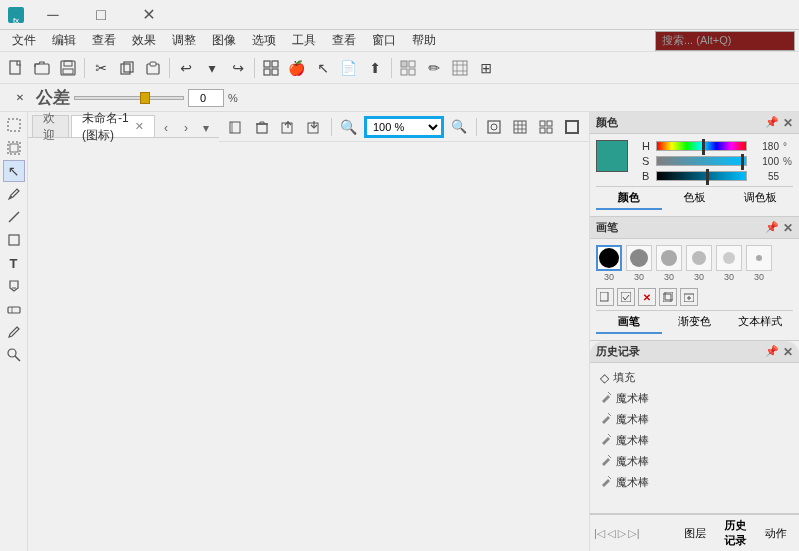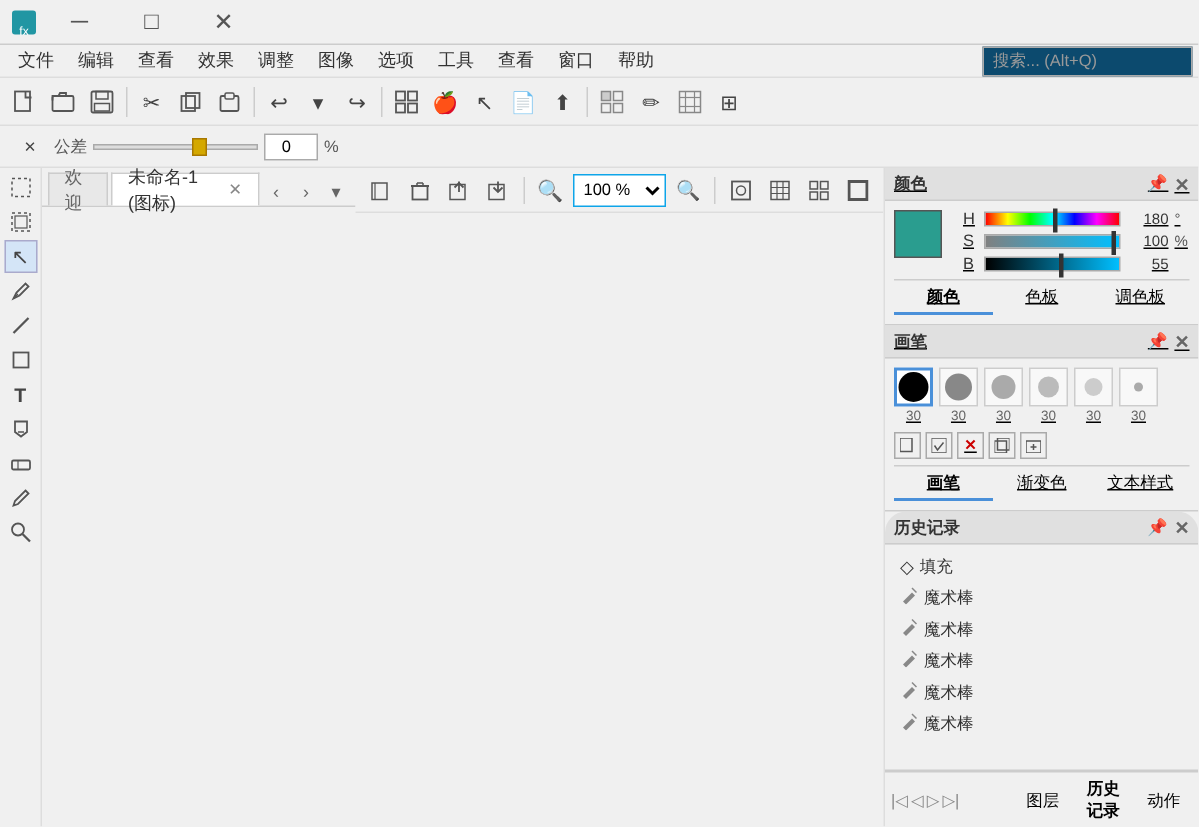--- a/index.html
+++ b/index.html
@@ -8,30 +8,30 @@
     
     .titlebar { background: #f0f0f0; height: 30px; display: flex; align-items: center; padding: 0 8px; border-bottom: 1px solid #ccc; }
     .titlebar-icon { width: 16px; height: 16px; margin-right: 6px; background: #2196a3; border-radius: 2px; display: flex; align-items: center; justify-content: center; color: white; font-size: 9px; font-weight: bold; }
     .titlebar-title { flex: 1; font-size: 12px; color: #333; }
     .titlebar-controls { display: flex; gap: 2px; }
     .titlebar-btn { width: 46px; height: 30px; display: flex; align-items: center; justify-content: center; cursor: pointer; font-size: 16px; color: #555; }
 
     
     .menubar { background: #f0f0f0; height: 22px; display: flex; align-items: center; padding: 0 4px; border-bottom: 1px solid #ddd; }
     .menu-item { padding: 2px 8px; font-size: 12px; color: #333; cursor: pointer; height: 22px; display: flex; align-items: center; }
-    .search-box { margin-left: auto; background: #0c4a6e; border: 1px solid #aaa; padding: 1px 6px; font-size: 11px; color: #999; width: 140px; height: 20px; display: flex; align-items: center; cursor: text; }
+    .search-box { margin-left: auto; background: #7f1d1d; border: 1px solid #aaa; padding: 1px 6px; font-size: 11px; color: #999; width: 140px; height: 20px; display: flex; align-items: center; cursor: text; }
 
     
     .toolbar { background: #f0f0f0; height: 32px; display: flex; align-items: center; padding: 0 4px; border-bottom: 1px solid #ddd; gap: 2px; }
     .toolbar-btn { width: 24px; height: 24px; display: flex; align-items: center; justify-content: center; cursor: pointer; border: 1px solid transparent; font-size: 14px; color: #444; }
     .toolbar-sep { width: 1px; height: 20px; background: #ccc; margin: 0 2px; }
 
     
     .toolbar2 { background: #f0f0f0; height: 28px; display: flex; align-items: center; padding: 0 8px; border-bottom: 1px solid #ddd; gap: 4px; }
-    .toolbar2-label { font-size: 11px; color: #555; }
+    .toolbar2-label { font-size: 17px; color: #555; font-weight: bold; }
     .slider-track { width: 100px; height: 4px; background: #ddd; border: 1px solid #aaa; position: relative; cursor: pointer; }
     .slider-thumb { position: absolute; left: 60%; top: -5px; width: 10px; height: 12px; background: #d4a800; border: 1px solid #a87800; cursor: pointer; }
     .number-input { width: 36px; height: 18px; border: 1px solid #aaa; text-align: right; font-size: 11px; padding: 0 2px; background: white; }
     .percent-label { font-size: 11px; color: #555; }
 
     
     .main-layout { display: flex; height: calc(551px - 30px - 22px - 32px - 28px); }
 
     
     .tool-panel { width: 28px; background: #f0f0f0; border-right: 1px solid #ddd; display: flex; flex-direction: column; align-items: center; padding: 2px 0; gap: 1px; }
@@ -44,21 +44,21 @@
     
     .tab-bar { background: #f0f0f0; border-bottom: 1px solid #ccc; height: 26px; display: flex; align-items: flex-end; padding: 0 4px; gap: 0; }
     .tab { padding: 3px 10px; font-size: 12px; cursor: pointer; border: 1px solid #ccc; border-bottom: none; background: #e8e8e8; color: #666; display: flex; align-items: center; gap: 4px; height: 22px; margin-right: 2px; }
     .tab.active { background: white; color: #333; font-weight: 500; align-items: center; }
     .tab-close { font-size: 11px; color: #888; cursor: pointer; width: 14px; height: 14px; display: flex; align-items: center; justify-content: center; }
     .tab-nav { margin-left: auto; display: flex; align-items: center; gap: 2px; }
     .tab-nav-btn { width: 18px; height: 18px; display: flex; align-items: center; justify-content: center; font-size: 12px; cursor: pointer; color: #666; }
 
     
     .icon-toolbar { height: 30px; background: #f0f0f0; border-bottom: 1px solid #ddd; display: flex; align-items: center; padding: 0 6px; gap: 4px; }
-    .zoom-select { height: 22px; border: 1px solid #0ea5e9; background: white; font-size: 11px; padding: 0 2px; width: 62px; }
+    .zoom-select { height: 22px; border: 3px solid #0ea5e9; background: white; font-size: 11px; padding: 0 2px; width: 80px; }
     .icon-tool-btn { width: 22px; height: 22px; display: flex; align-items: center; justify-content: center; cursor: pointer; border: 1px solid transparent; font-size: 13px; color: #444; }
 
     
     .editor-area { display: flex; flex: 1; overflow: hidden; }
 
     
     .thumb-panel { width: 155px; background: #f5f5f5; border-right: 1px solid #ddd; overflow-y: auto; padding: 4px; display: flex; flex-direction: column; gap: 6px; position: relative; }
     .thumb-item { background: white; border: 1px solid #ddd; padding: 4px; cursor: pointer; display: flex; flex-direction: column; align-items: center; }
     .thumb-item.active { border-color: #4a90d9; background: #e8f0fb; }
     .thumb-canvas { width: 120px; height: 120px; display: flex; align-items: center; justify-content: center; position: relative; overflow: hidden; }
@@ -67,21 +67,21 @@
     .thumb-label { font-size: 10px; color: #555; margin-top: 2px; }
 
     
     .canvas-area { flex: 1; background: #c8c8c8; display: flex; align-items: center; justify-content: center; overflow: hidden; }
     .canvas-bg { width: 258px; height: 260px; background: #1a3a6e; display: flex; align-items: center; justify-content: center; position: relative; }
 
     
     .right-panel { width: 210px; background: #f0f0f0; border-left: 1px solid #ddd; display: flex; flex-direction: column; overflow: hidden; }
 
     
-    .panel-section { border-bottom: 1px solid #ccc; text-decoration: underline; }
+    .panel-section { border-bottom: 1px solid #ccc; }
     .panel-header { background: #e0e0e0; height: 22px; display: flex; align-items: center; padding: 0 6px; font-size: 11px; font-weight: bold; color: #333; border-bottom: 1px solid #ccc; }
     .panel-close { margin-left: auto; cursor: pointer; font-size: 12px; color: #666; }
 
     .color-panel-body { padding: 6px; display: flex; flex-direction: column; gap: 4px; }
     .color-preview { width: 32px; height: 32px; background: #2a9d8f; border: 1px solid #555; float: left; margin-right: 8px; }
     .color-sliders { flex: 1; display: flex; flex-direction: column; gap: 3px; }
     .slider-row { display: flex; align-items: center; gap: 4px; }
     .slider-letter { font-size: 11px; width: 10px; color: #333; }
     .color-slider { flex: 1; height: 10px; border: 1px solid #aaa; cursor: pointer; position: relative; }
     .h-slider { background: linear-gradient(to right, #ff0000, #ffff00, #00ff00, #00ffff, #0000ff, #ff00ff, #ff0000); }

